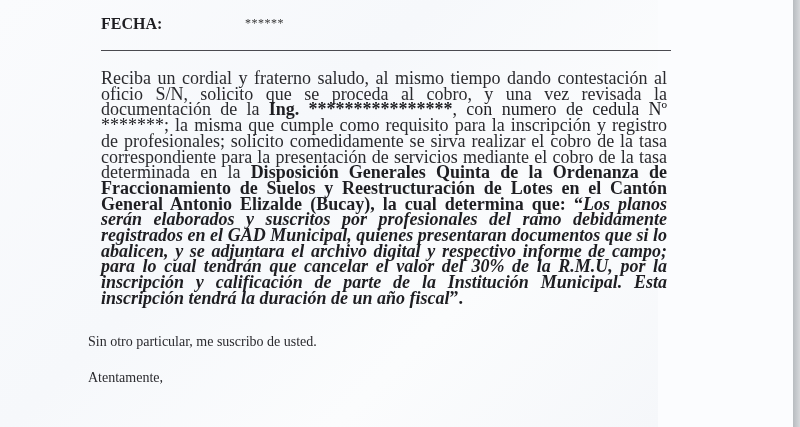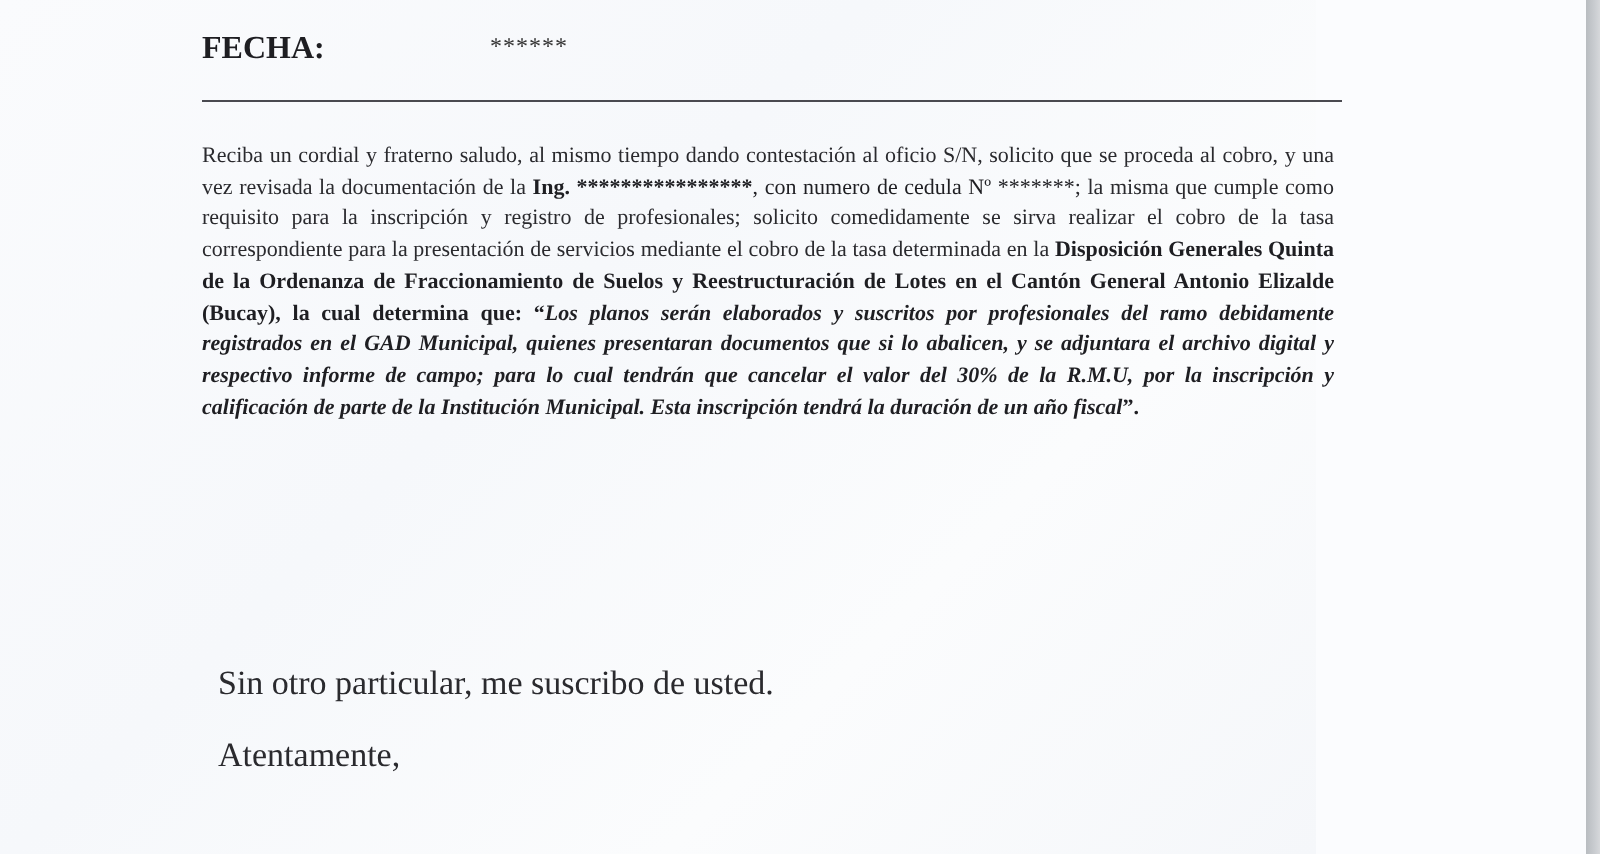--- a/index.html
+++ b/index.html
@@ -57,31 +57,31 @@
       top: 50px;
       width: 570px;
       height: 0;
       border-top: 1px solid #4a4a50;
     }
     .body-paragraph {
       position: absolute;
       left: 101px;
       top: 71px;
       width: 566px;
-      font-size: 11px;
+      font-size: 18px;
       line-height: 15.7px;
       text-align: justify;
       margin: 0;
       color: #2a2a2e;
     }
     .body-paragraph b { color: #1e1e22; }
     .closing-line {
       position: absolute;
-      left: 109px;
-      font-size: 17px;
+      left: 88px;
+      font-size: 14px;
       line-height: 18px;
       margin: 0;
       color: #2a2a2e;
     }
     .closing-1 { top: 333px; }
     .closing-2 { top: 369px; font-family: Liberation Serif, serif; }
   </style>
 </head>
 <body>
 

